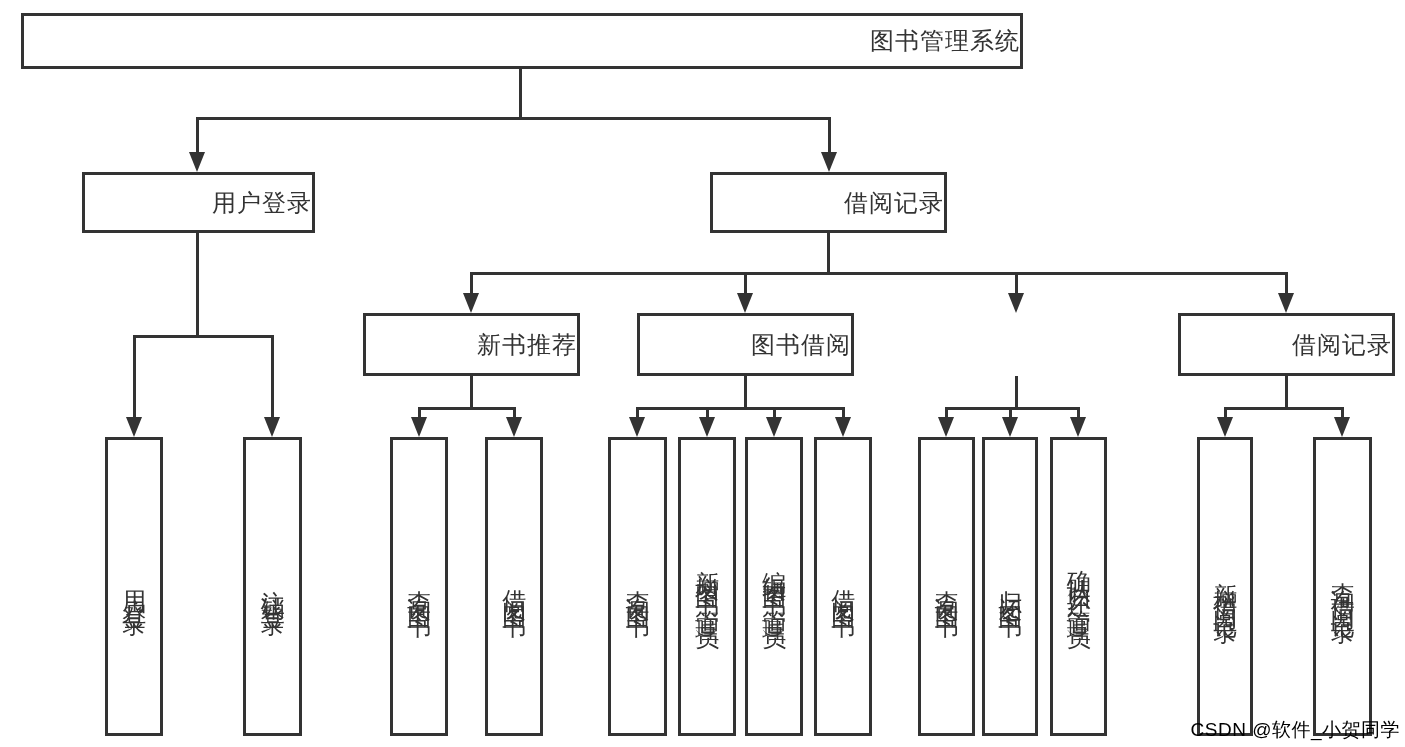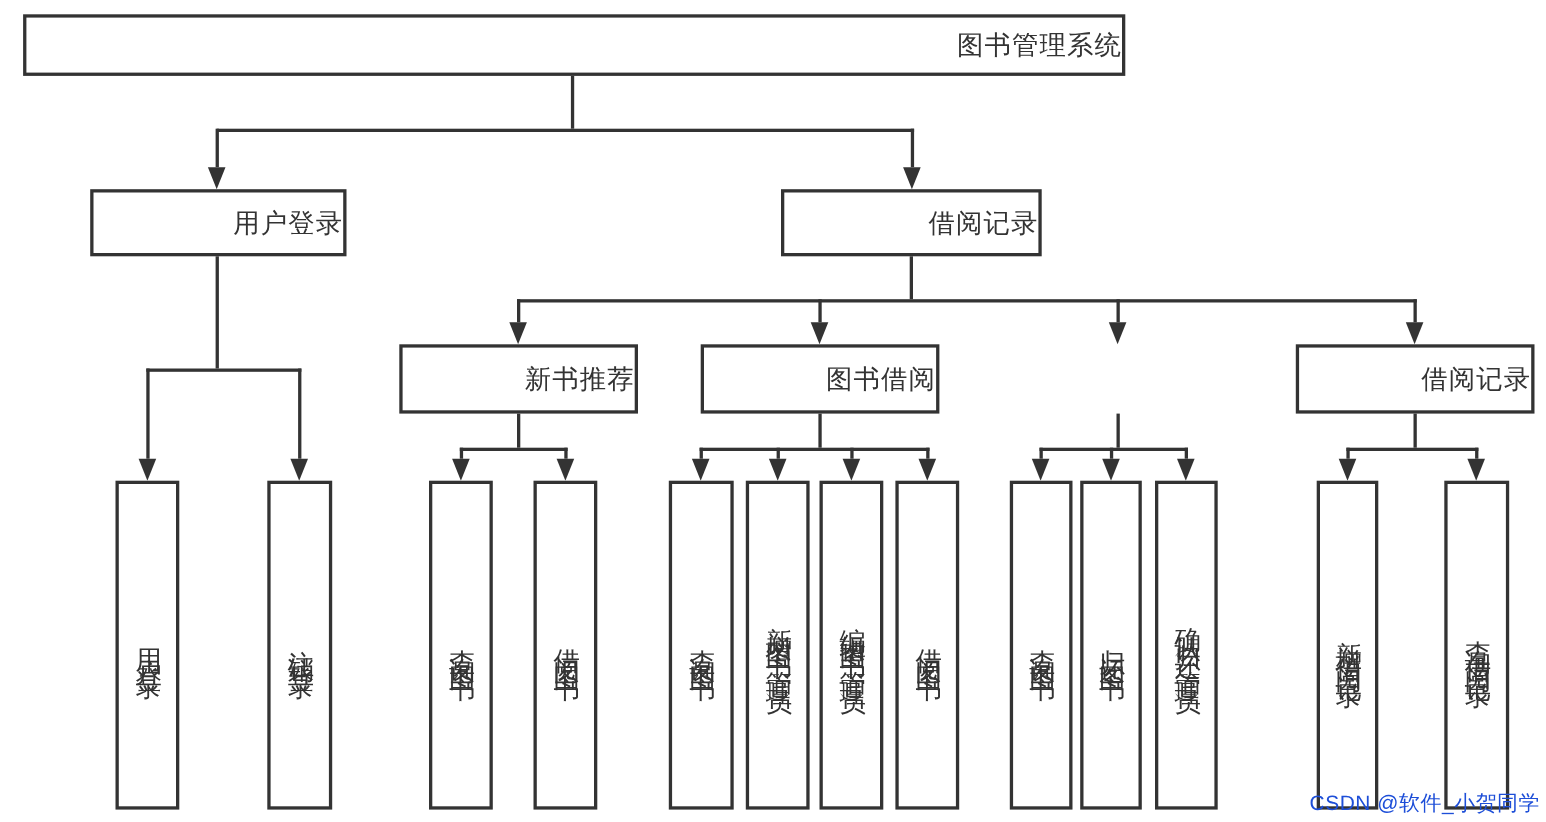--- a/index.html
+++ b/index.html
@@ -42,21 +42,21 @@
   .arr{
     position:absolute;width:0;height:0;
     border-left:8px solid transparent;
     border-right:8px solid transparent;
     border-top:20px solid #333333;
   }
   .watermark{
     position:absolute;
     top:717px;right:5px;
     font-size:19px;
-    color:#1d4ed8;
+    color:#000000;
     z-index:5;
     letter-spacing:0.5px;
   }
 </style>
 </head>
 <body>
 
 <div id="canvas">
 
   <div class="box" style="left:21px;top:13px;width:1002px;height:56px;">

